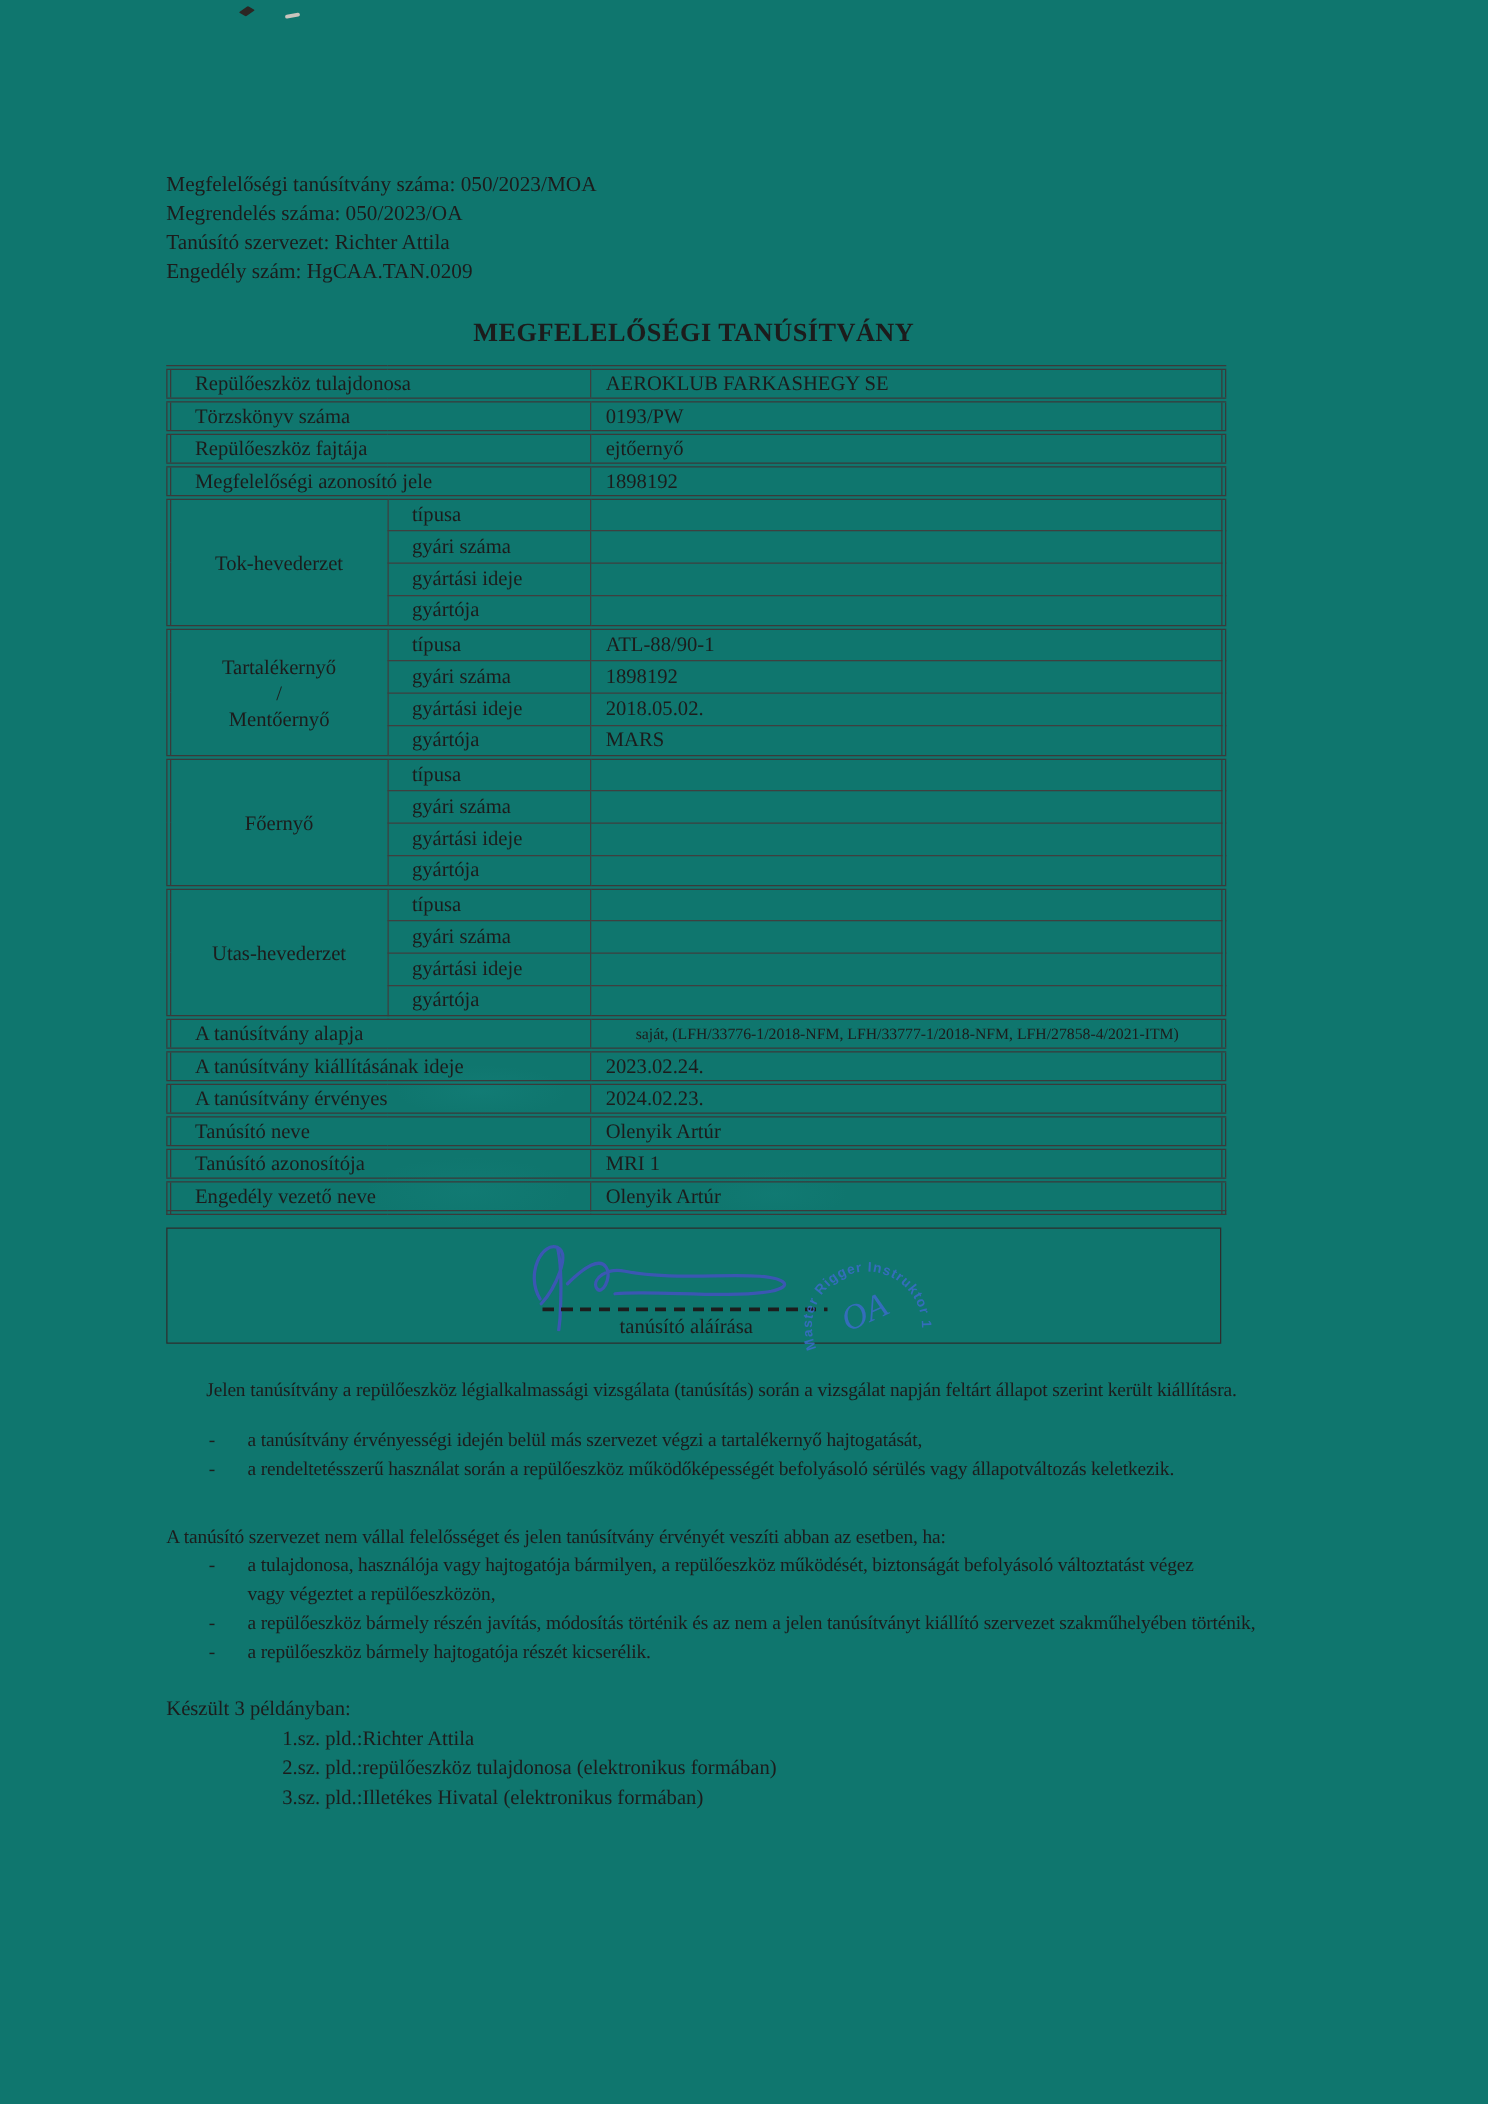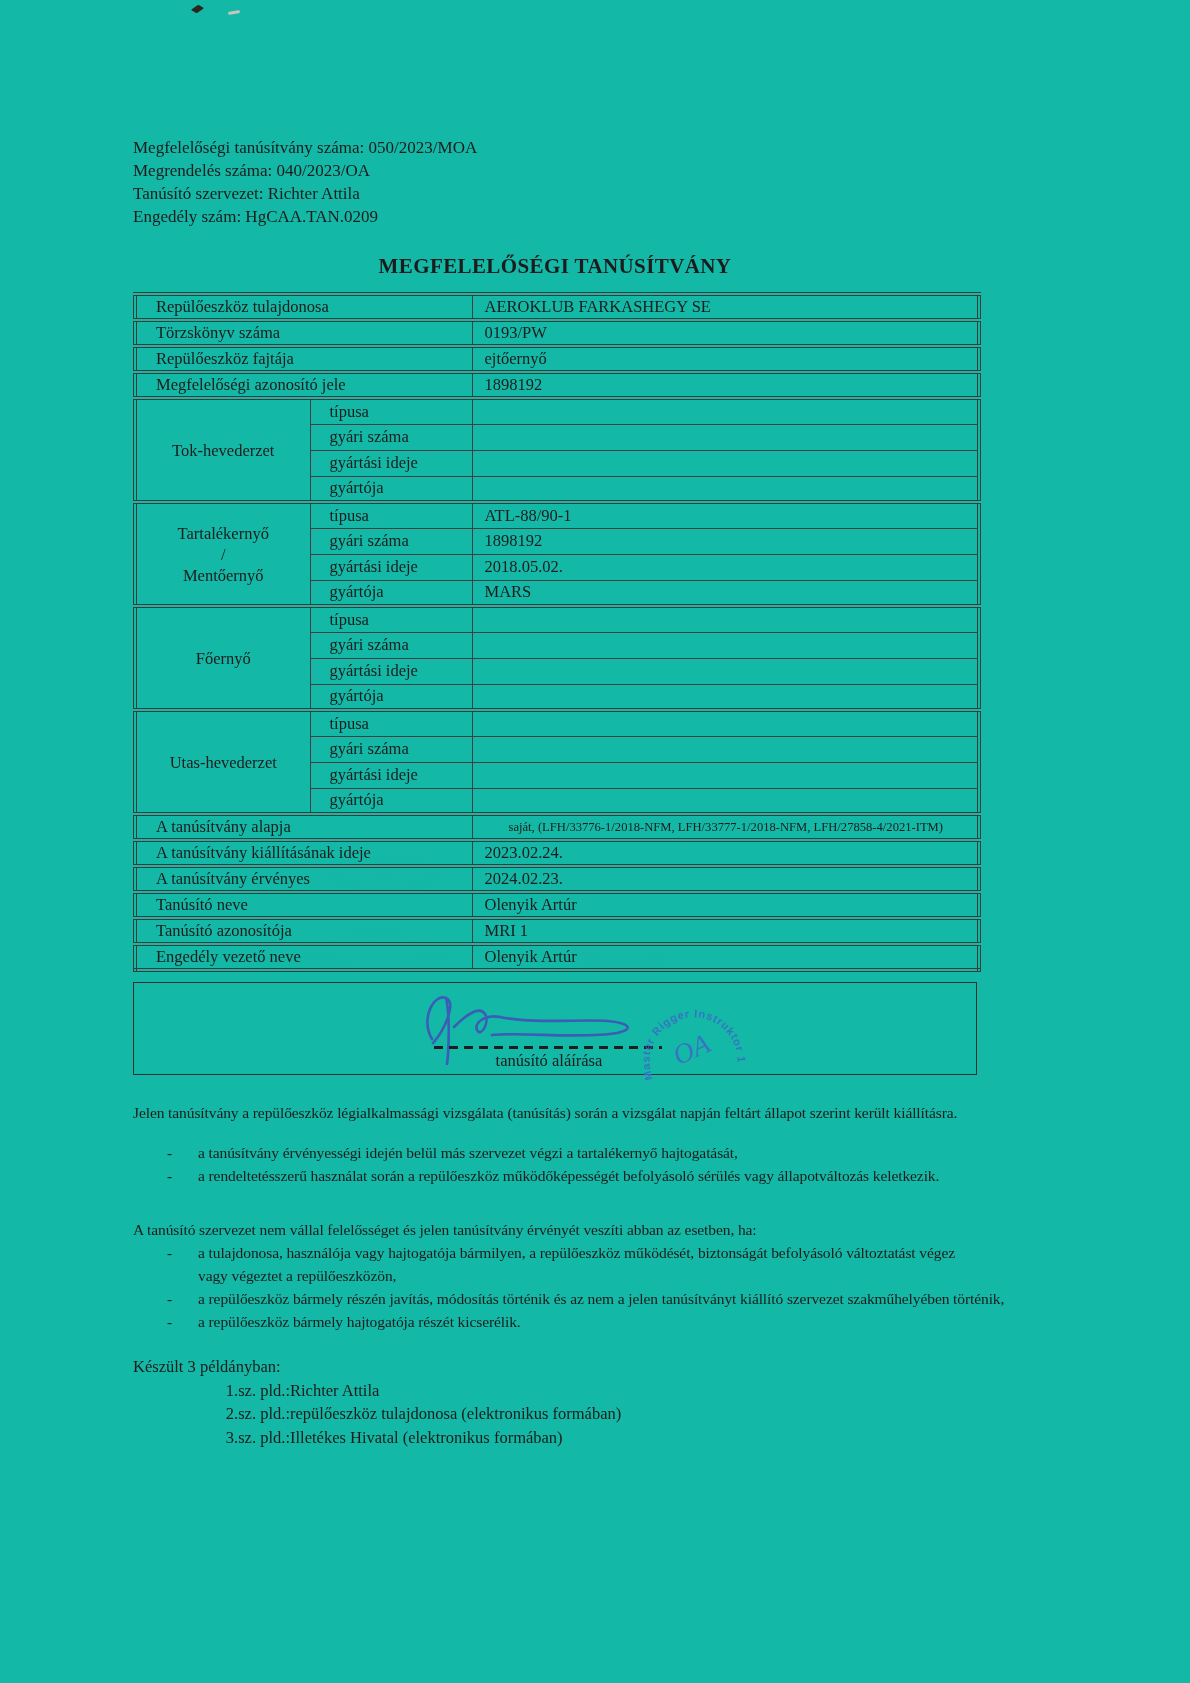--- a/index.html
+++ b/index.html
@@ -1,21 +1,21 @@
 <!DOCTYPE html>
 <html lang="hu"><head>
 <meta charset="utf-8">
 <style>
   * { margin:0; padding:0; box-sizing:border-box; }
   html,body { background:#e8e8e8; }
   .page {
     position:relative;
     width:1190px; height:1683px;
     margin:0 auto;
-    background:#14b8a6;
+    background:#0f766e;
     overflow:hidden;
     font-family:"Liberation Serif","DejaVu Serif",serif;
     color:#1c1c1c;
   }
   .content { position:absolute; left:133px; top:0; width:844px; }
 
   
   .meta-block { margin-top:136px; font-size:17px; line-height:23px; }
 
   
@@ -62,21 +62,21 @@
     position:absolute; left:295px; top:68px; width:240px;
     text-align:center; font-size:16.5px;
   }
   .stamp {
     position:absolute; left:500px; top:8px; width:112px; height:112px;
     transform:rotate(-14deg); opacity:.88;
   }
 
   
   .note { font-size:15.5px; line-height:23px; letter-spacing:-0.1px; }
-  .p1 { margin-top:26px; white-space:nowrap; }
+  .p1 { margin-top:26px; white-space:nowrap;margin-left:32px; }
   .sect { margin-top:17px; }
   .sect3 { margin-top:31px; }
   .bullet { display:flex; margin-left:34px; }
   .bullet .dash { width:31px; flex:0 0 31px; }
   .bullet .btxt { flex:1; max-width:866px; }
   .btxt.nowrap { white-space:nowrap; max-width:none; }
 
   
   .copies { margin-top:22px; font-size:16.5px; line-height:23.5px; }
   .copy-row { display:flex;text-align:right; }
@@ -103,21 +103,21 @@
   <div class="artifact speck1"></div>
   <div class="artifact speck2"></div>
   <div class="artifact smudge1"></div>
   <div class="artifact smudge2"></div>
   <div class="artifact smudge3"></div>
 
   <div class="content">
 
     <div class="meta-block">
       <div>Megfelelőségi tanúsítvány száma: 050/2023/MOA</div>
-      <div>Megrendelés száma: 040/2023/OA</div>
+      <div>Megrendelés száma: 050/2023/OA</div>
       <div>Tanúsító szervezet: Richter Attila</div>
       <div>Engedély szám: HgCAA.TAN.0209</div>
     </div>
 
     <div class="doc-title">MEGFELELŐSÉGI TANÚSÍTVÁNY</div>
 
     <table class="cert">
       <colgroup>
           <col class="c1">
           <col class="c2">

